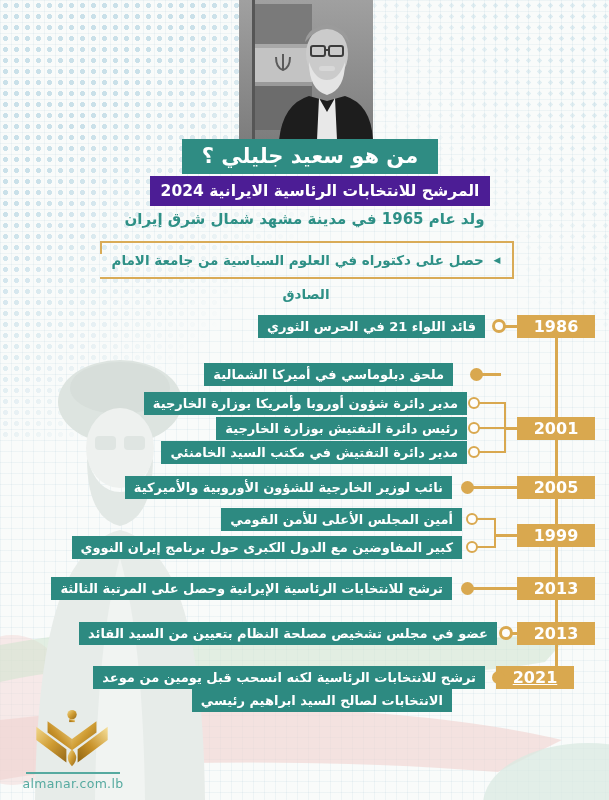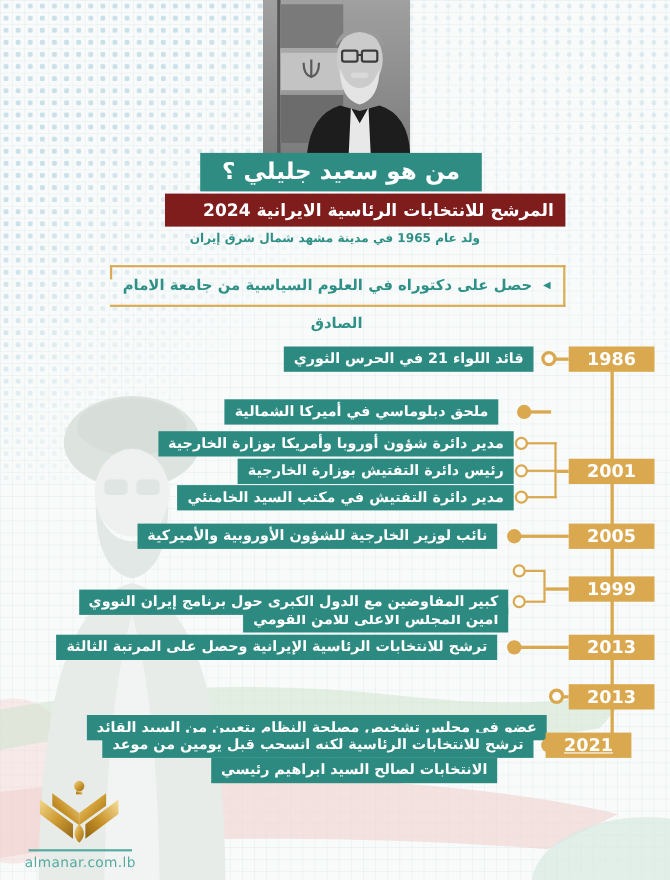--- a/index.html
+++ b/index.html
@@ -24,24 +24,24 @@
     mask-image:linear-gradient(225deg,#000 20%,transparent 70%);}
   .wm-khamenei{position:absolute;left:15px;top:330px;width:210px;height:470px;}
   .wm-flag{position:absolute;left:0;top:600px;width:609px;height:200px;}
 
   
   .photo{position:absolute;left:239px;top:0;width:134px;height:140px;}
   .title-box{position:absolute;left:182px;top:139px;width:256px;height:35px;
     background:#2f8c83;color:#fff;font-weight:bold;font-size:21px;line-height:35px;
     text-align:center;direction:rtl;}
   .subtitle-box{position:absolute;left:150px;top:176px;width:340px;height:30px;
-    background:#7f1d1d;color:#fff;font-weight:bold;font-size:15.5px;line-height:30px;
-    text-align:center;direction:rtl;padding-left:24px;}
+    background:#4c1d95;color:#fff;font-weight:bold;font-size:15.5px;line-height:30px;
+    text-align:center;direction:rtl;}
   .birth-line{position:absolute;left:0;top:210px;width:609px;
-    color:#2e9086;font-weight:bold;font-size:11px;text-align:center;direction:rtl;}
+    color:#2e9086;font-weight:bold;font-size:15px;text-align:center;direction:rtl;}
   .doc-box{position:absolute;left:100px;top:241px;width:414px;height:38px;box-sizing:border-box;
     border:2px solid #d9ab57;border-left:none;
     color:#2e9086;font-weight:bold;font-size:13.5px;line-height:34px;
     text-align:center;direction:rtl;}
   .doc-box::before{content:"";position:absolute;left:0;top:-2px;width:2px;height:13px;background:#d9ab57;}
   .doc-arrow{font-size:9px;vertical-align:2px;padding-left:5px;color:#2e9086;}
 
   
   .vline{position:absolute;left:555px;top:326px;width:3px;height:354px;background:#d9a84f;}
   .yearbox{position:absolute;height:23px;background:#d9a84f;color:#fff;font-weight:bold;
@@ -76,36 +76,36 @@
   .e3-h3{left:479px;top:451px;width:27px;height:2px;}
   .e3-v{left:504px;top:402px;width:2px;height:51px;}
   .e3-hy{left:506px;top:427px;width:11px;height:3px;}
 
   .e4-year{left:517px;top:476px;width:78px;}
   .e4-item{right:157px;top:476px;}
   .e4-dot{left:461px;top:481px;}
   .e4-h{left:473px;top:486px;width:44px;height:3px;}
 
   .e5-year{left:517px;top:524px;width:78px;}
-  .e5-i1{right:147px;top:508px;margin-top:44px;}
+  .e5-i1{right:147px;top:508px;}
   .e5-i2{right:147px;top:536px;}
   .e5-d1{left:466px;top:513px;}
   .e5-d2{left:466px;top:541px;}
   .e5-h1{left:477px;top:518px;width:18px;height:2px;}
   .e5-h2{left:477px;top:546px;width:18px;height:2px;}
   .e5-v{left:494px;top:518px;width:2px;height:30px;}
   .e5-hy{left:496px;top:534px;width:21px;height:3px;}
 
   .e6-year{left:517px;top:577px;width:78px;}
   .e6-item{right:157px;top:577px;}
   .e6-dot{left:461px;top:582px;}
   .e6-h{left:473px;top:587px;width:44px;height:3px;}
 
   .e7-year{left:517px;top:622px;width:78px;}
-  .e7-item{right:112px;top:622px;margin-top:28px;}
+  .e7-item{right:112px;top:622px;}
   .e7-dot{left:499px;top:626px;}
   .e7-h{left:512px;top:632px;width:5px;height:3px;}
 
   .e8-year{left:496px;top:666px;width:78px;text-decoration:underline;}
   .e8-i1{right:124px;top:666px;}
   .e8-i2{right:157px;top:689px;}
   .e8-dot{left:492px;top:671px;}
   .e8-h{left:504px;top:676px;width:13px;height:3px;}
 
   

